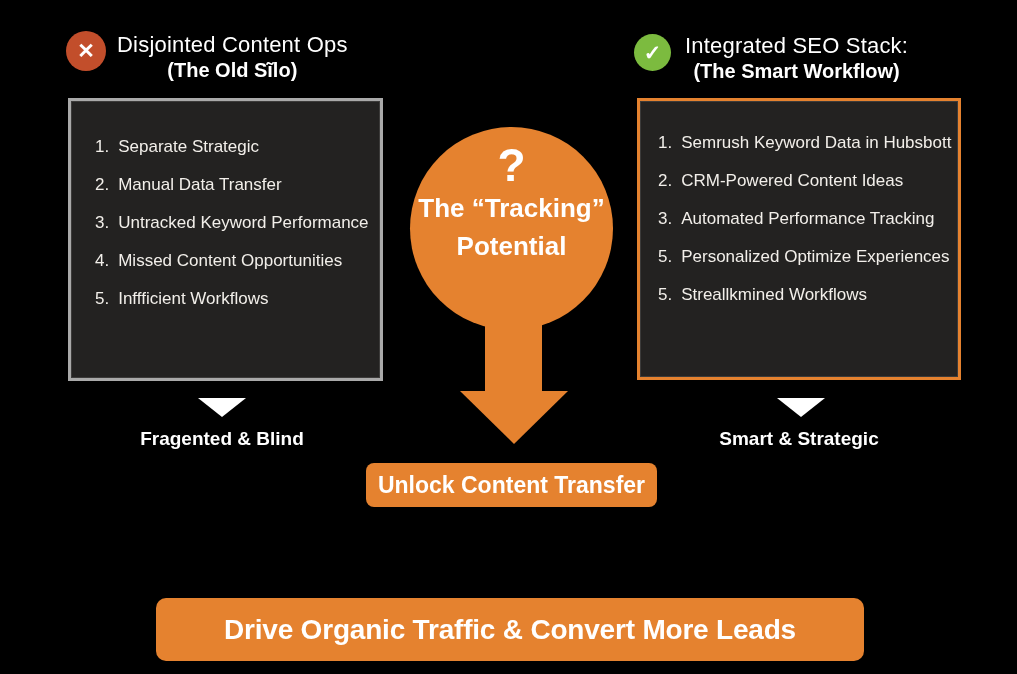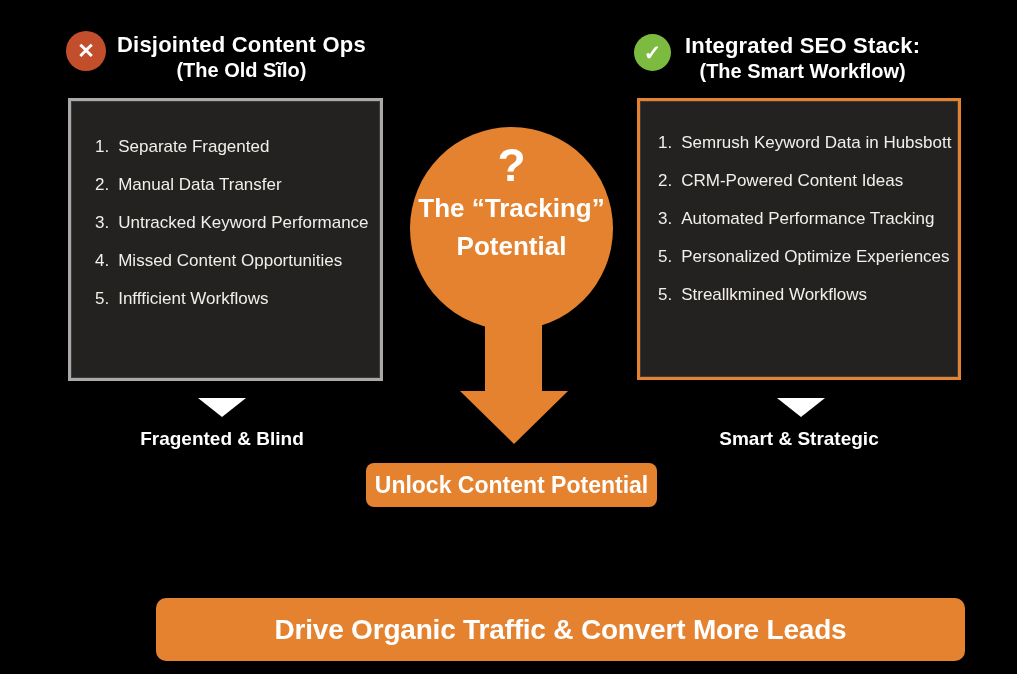--- a/index.html
+++ b/index.html
@@ -9,21 +9,21 @@
   }
   
   .panel-header{position:absolute;display:flex;align-items:flex-start;}
   .panel-header.left{left:66px;top:31px;gap:11px;}
   .panel-header.right{left:634px;top:32px;gap:14px;}
   .badge{border-radius:50%;display:flex;align-items:center;justify-content:center;
          color:#fff;font-weight:bold;flex:0 0 auto;}
   .badge.red{width:40px;height:40px;background:#C24E2B;font-size:21px;}
   .badge.green{width:37px;height:37px;background:#7CBB3F;font-size:21px;margin-top:2px;}
   .header-text{text-align:center;}
-  .h-title{font-size:22px;font-weight:bold;line-height:27px;letter-spacing:0.2px;white-space:nowrap;}
+  .h-title{font-size:22px;font-weight:normal;line-height:27px;letter-spacing:0.2px;white-space:nowrap;}
   .h-sub{font-size:20px;font-weight:bold;line-height:25px;white-space:nowrap;}
   
   .box{position:absolute;background:#232221;box-sizing:border-box;}
   .box.left-box{left:68px;top:98px;width:315px;height:283px;
     border:3px solid #A9A9A9;box-shadow:inset 0 0 0 1px #3c3b3a;
     padding:35px 0 0 24px;}
   .box.right-box{left:637px;top:98px;width:324px;height:282px;
     border:3px solid #E5822F;box-shadow:inset 0 0 0 1px #3c3b3a;
     padding:31px 0 0 18px;}
   .row{display:flex;gap:9px;color:#F2EFEA;font-size:17px;line-height:21px;margin-bottom:17px;white-space:nowrap;}
@@ -49,21 +49,21 @@
     border-left:24px solid transparent;border-right:24px solid transparent;
     border-top:19px solid #ffffff;}
   .tri.tri-left{left:198px;top:398px;}
   .tri.tri-right{left:777px;top:398px;}
   
   .footer-label{position:absolute;top:428px;width:220px;text-align:center;
     color:#fff;font-size:19px;font-weight:bold;white-space:nowrap;}
   .footer-label.left{left:112px;}
   .footer-label.right{left:689px;}
   
-  .banner{position:absolute;left:156px;top:598px;width:809px;height:63px;
+  .banner{position:absolute;left:156px;top:598px;width:708px;height:63px;
     background:#E5822F;border-radius:10px;display:flex;align-items:center;justify-content:center;
     color:#fff;font-size:28px;font-weight:bold;letter-spacing:-0.2px;cursor:pointer;}
 </style>
 </head>
 <body>
 
 <div class="canvas">
 
   <div class="panel-header left">
     <div class="badge red">
@@ -81,21 +81,21 @@
     </div>
     <div class="header-text">
       <div class="h-title">Integrated SEO Stack:</div>
       <div class="h-sub">(The Smart Workflow)</div>
     </div>
   </div>
 
   <div class="box left-box">
     <div class="row">
       <span class="num">1.</span>
-      <span class="txt">Separate Fragented</span>
+      <span class="txt">Separate Strategic</span>
     </div>
     <div class="row">
       <span class="num">2.</span>
       <span class="txt">Manual Data Transfer</span>
     </div>
     <div class="row">
       <span class="num">3.</span>
       <span class="txt">Untracked Keyword Performance</span>
     </div>
     <div class="row">
@@ -133,21 +133,21 @@
 
   <div class="circle">
     <div class="qmark">?</div>
     <div class="cline first">The “Tracking”</div>
     <div class="cline">Potential</div>
   </div>
 
   <div class="arrow-stem"></div>
   <div class="arrow-head"></div>
 
-  <button class="unlock-btn">Unlock Content Potential</button>
+  <button class="unlock-btn">Unlock Content Transfer</button>
 
   <div class="tri tri-left"></div>
   <div class="tri tri-right"></div>
 
   <div class="footer-label right">Smart &amp; Strategic</div>
   <div class="footer-label left">Fragented &amp; Blind</div>
 
   <div class="banner">Drive Organic Traffic &amp; Convert More Leads</div>
 
 </div>

